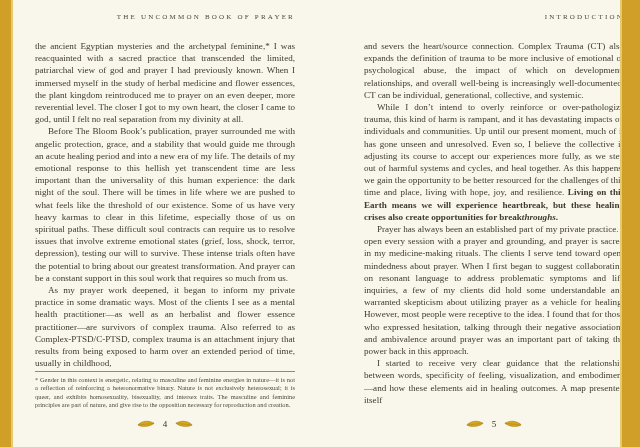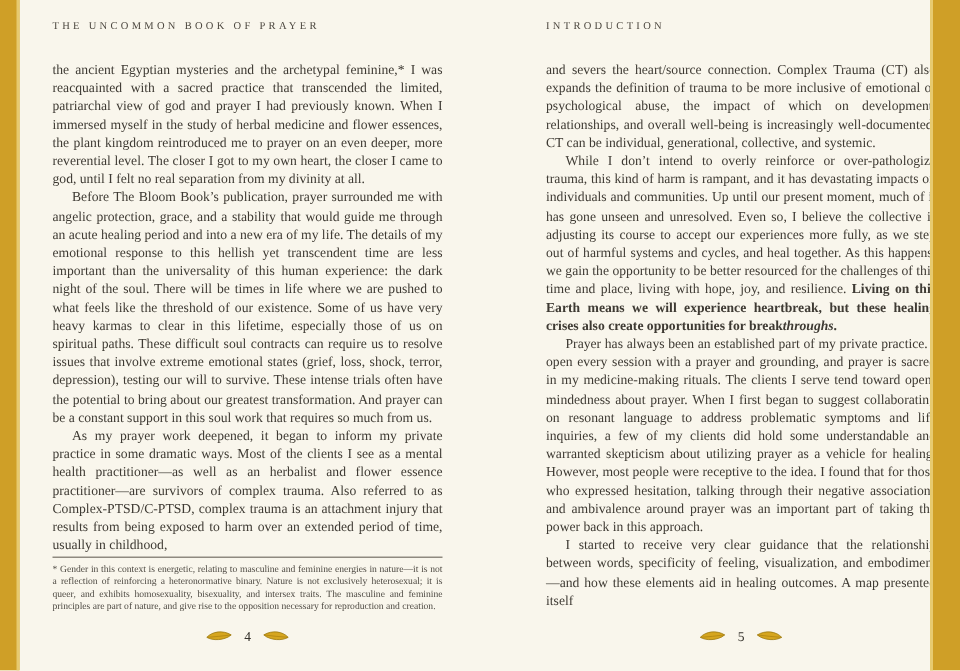--- a/index.html
+++ b/index.html
@@ -12,21 +12,21 @@
   }
   .spread{position:absolute;inset:0;background:#f9f6ec;}
   .edge-bar{position:absolute;top:0;height:100%;}
   .edge-bar.left{left:0;width:11px;background:#cf9f27;border-right:2px solid #e7ca70;}
   .edge-bar.right{right:0;width:18px;background:#cf9f27;border-left:2px solid #e7ca70;}
   .page{position:absolute;top:0;height:100%;width:260px;}
   .page.left{left:35px;}
   .page.right{left:339px;margin-left:25px;}
   .running-head{
     position:absolute;top:13px;left:0;width:100%;
-    text-align:left;
+    text-align:right;
     font-size:7px;letter-spacing:2.2px;
     color:#4c473f;
     white-space:nowrap;
   }
   .body-text{
     position:absolute;top:40px;left:0;width:100%;
     font-size:9.1px;line-height:12.2px;
     color:#3e3a33;
     text-align:justify;
   }

